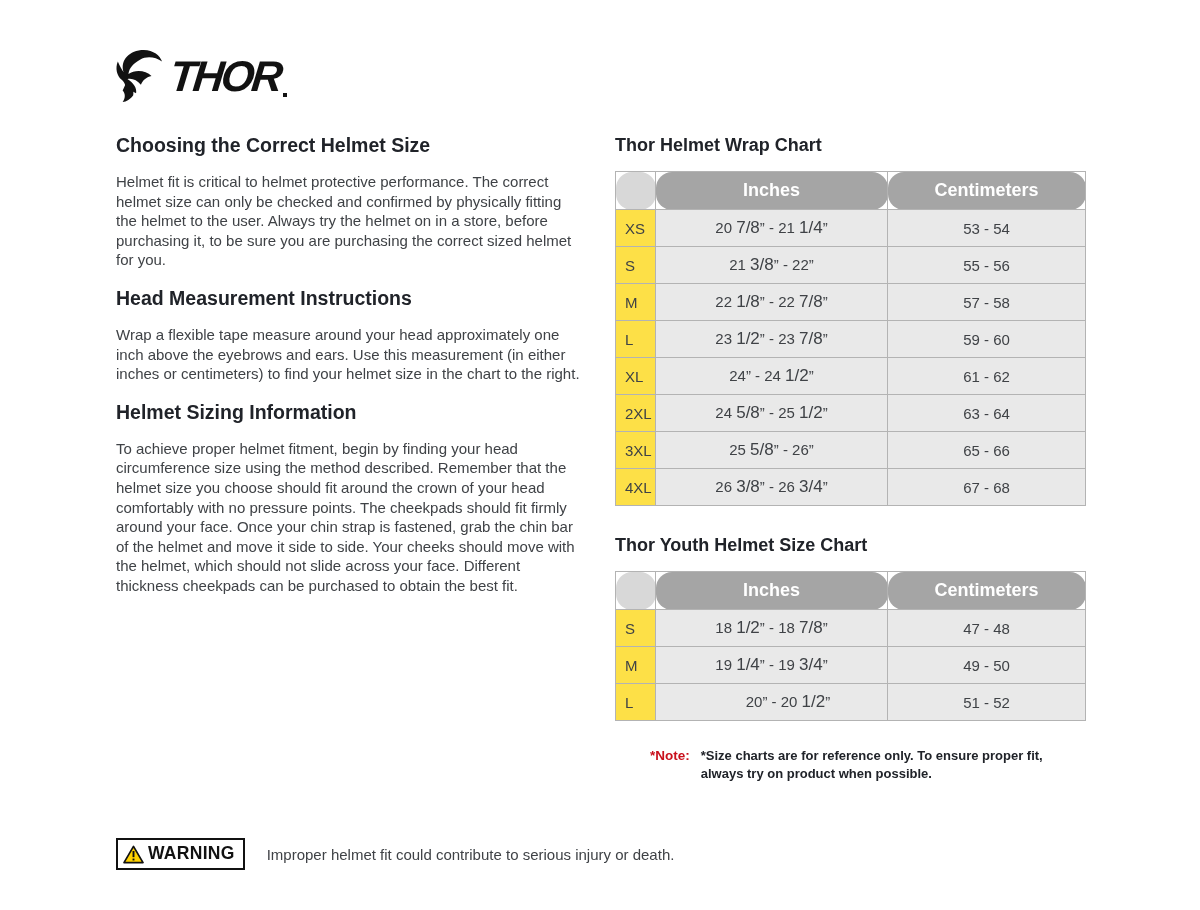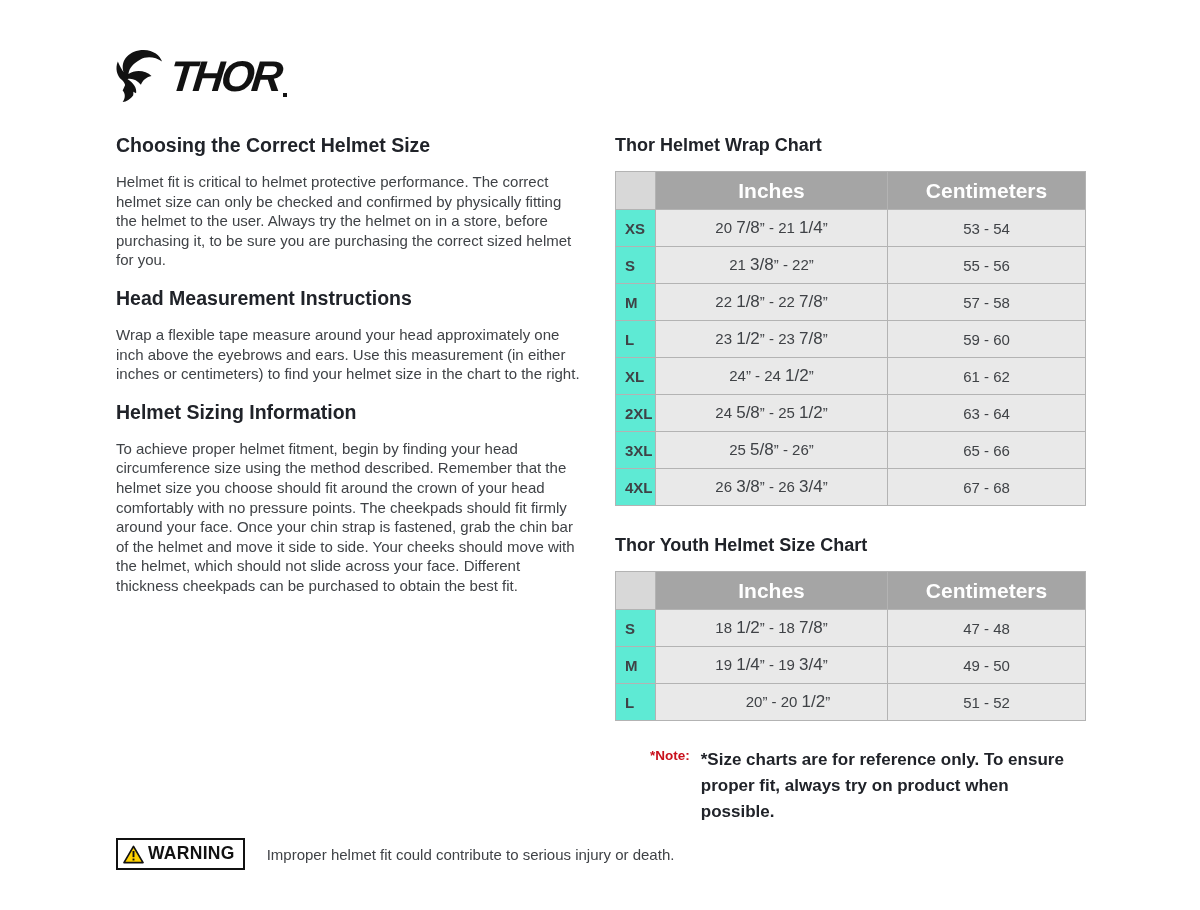--- a/index.html
+++ b/index.html
@@ -21,31 +21,31 @@
   .section{margin:0 0 17px 0;}
   .section h2{
     margin:0 0 15px 0;font-size:19.5px;line-height:23px;font-weight:bold;color:#202329;
   }
   .section p{margin:0;font-size:15px;line-height:19.6px;color:#3f4246;}
   
   .chart-title{margin:0 0 15px 0;font-size:18px;line-height:22px;font-weight:bold;color:#202329;}
   .chart-title.youth{margin-top:28px;}
   table.size-chart{border-collapse:collapse;width:470px;table-layout:fixed;}
   table.size-chart th,table.size-chart td{border:1px solid #b3b3b3;}
-  table.size-chart th{height:35px;font-size:21px;font-weight:bold;color:#fff;text-align:center;}
+  table.size-chart th{height:35px;font-size:18px;font-weight:bold;color:#fff;text-align:center;border-radius:16px;}
   table.size-chart td{height:34px;font-size:15px;color:#3f4246;}
   th.corner{width:40px;}
   col.c-size{width:40px;} col.c-in{width:232px;} col.c-cm{width:198px;}
-  td.size-cell{background:#5eead4;text-align:left;padding-left:9px;font-weight:bold;}
+  td.size-cell{background:#fde047;text-align:left;padding-left:9px;}
   td.val-cell{text-align:center;}
   .frac{font-size:17px;}
   
   .note{display:flex;margin-top:26px;align-items:flex-start;margin-left:35px;}
   .note-label{font-size:13.5px;font-weight:bold;white-space:nowrap;margin-right:11px;line-height:18px;}
-  .note-text{font-size:17px;font-weight:bold;color:#202329;line-height:26px;width:405px;}
+  .note-text{font-size:13px;font-weight:bold;color:#202329;line-height:18px;width:405px;}
   
   .footer-note{
     position:absolute;left:116px;top:768px;font-size:15.5px;font-weight:bold;
     color:#24262a;line-height:21px;width:640px;
   }
   .warning-row{position:absolute;left:116px;top:838px;display:flex;align-items:center;}
   .warning-box{
     display:flex;align-items:center;border:2px solid #111;background:#fff;
     padding:2px 8px 2px 5px;height:24px;
   }

